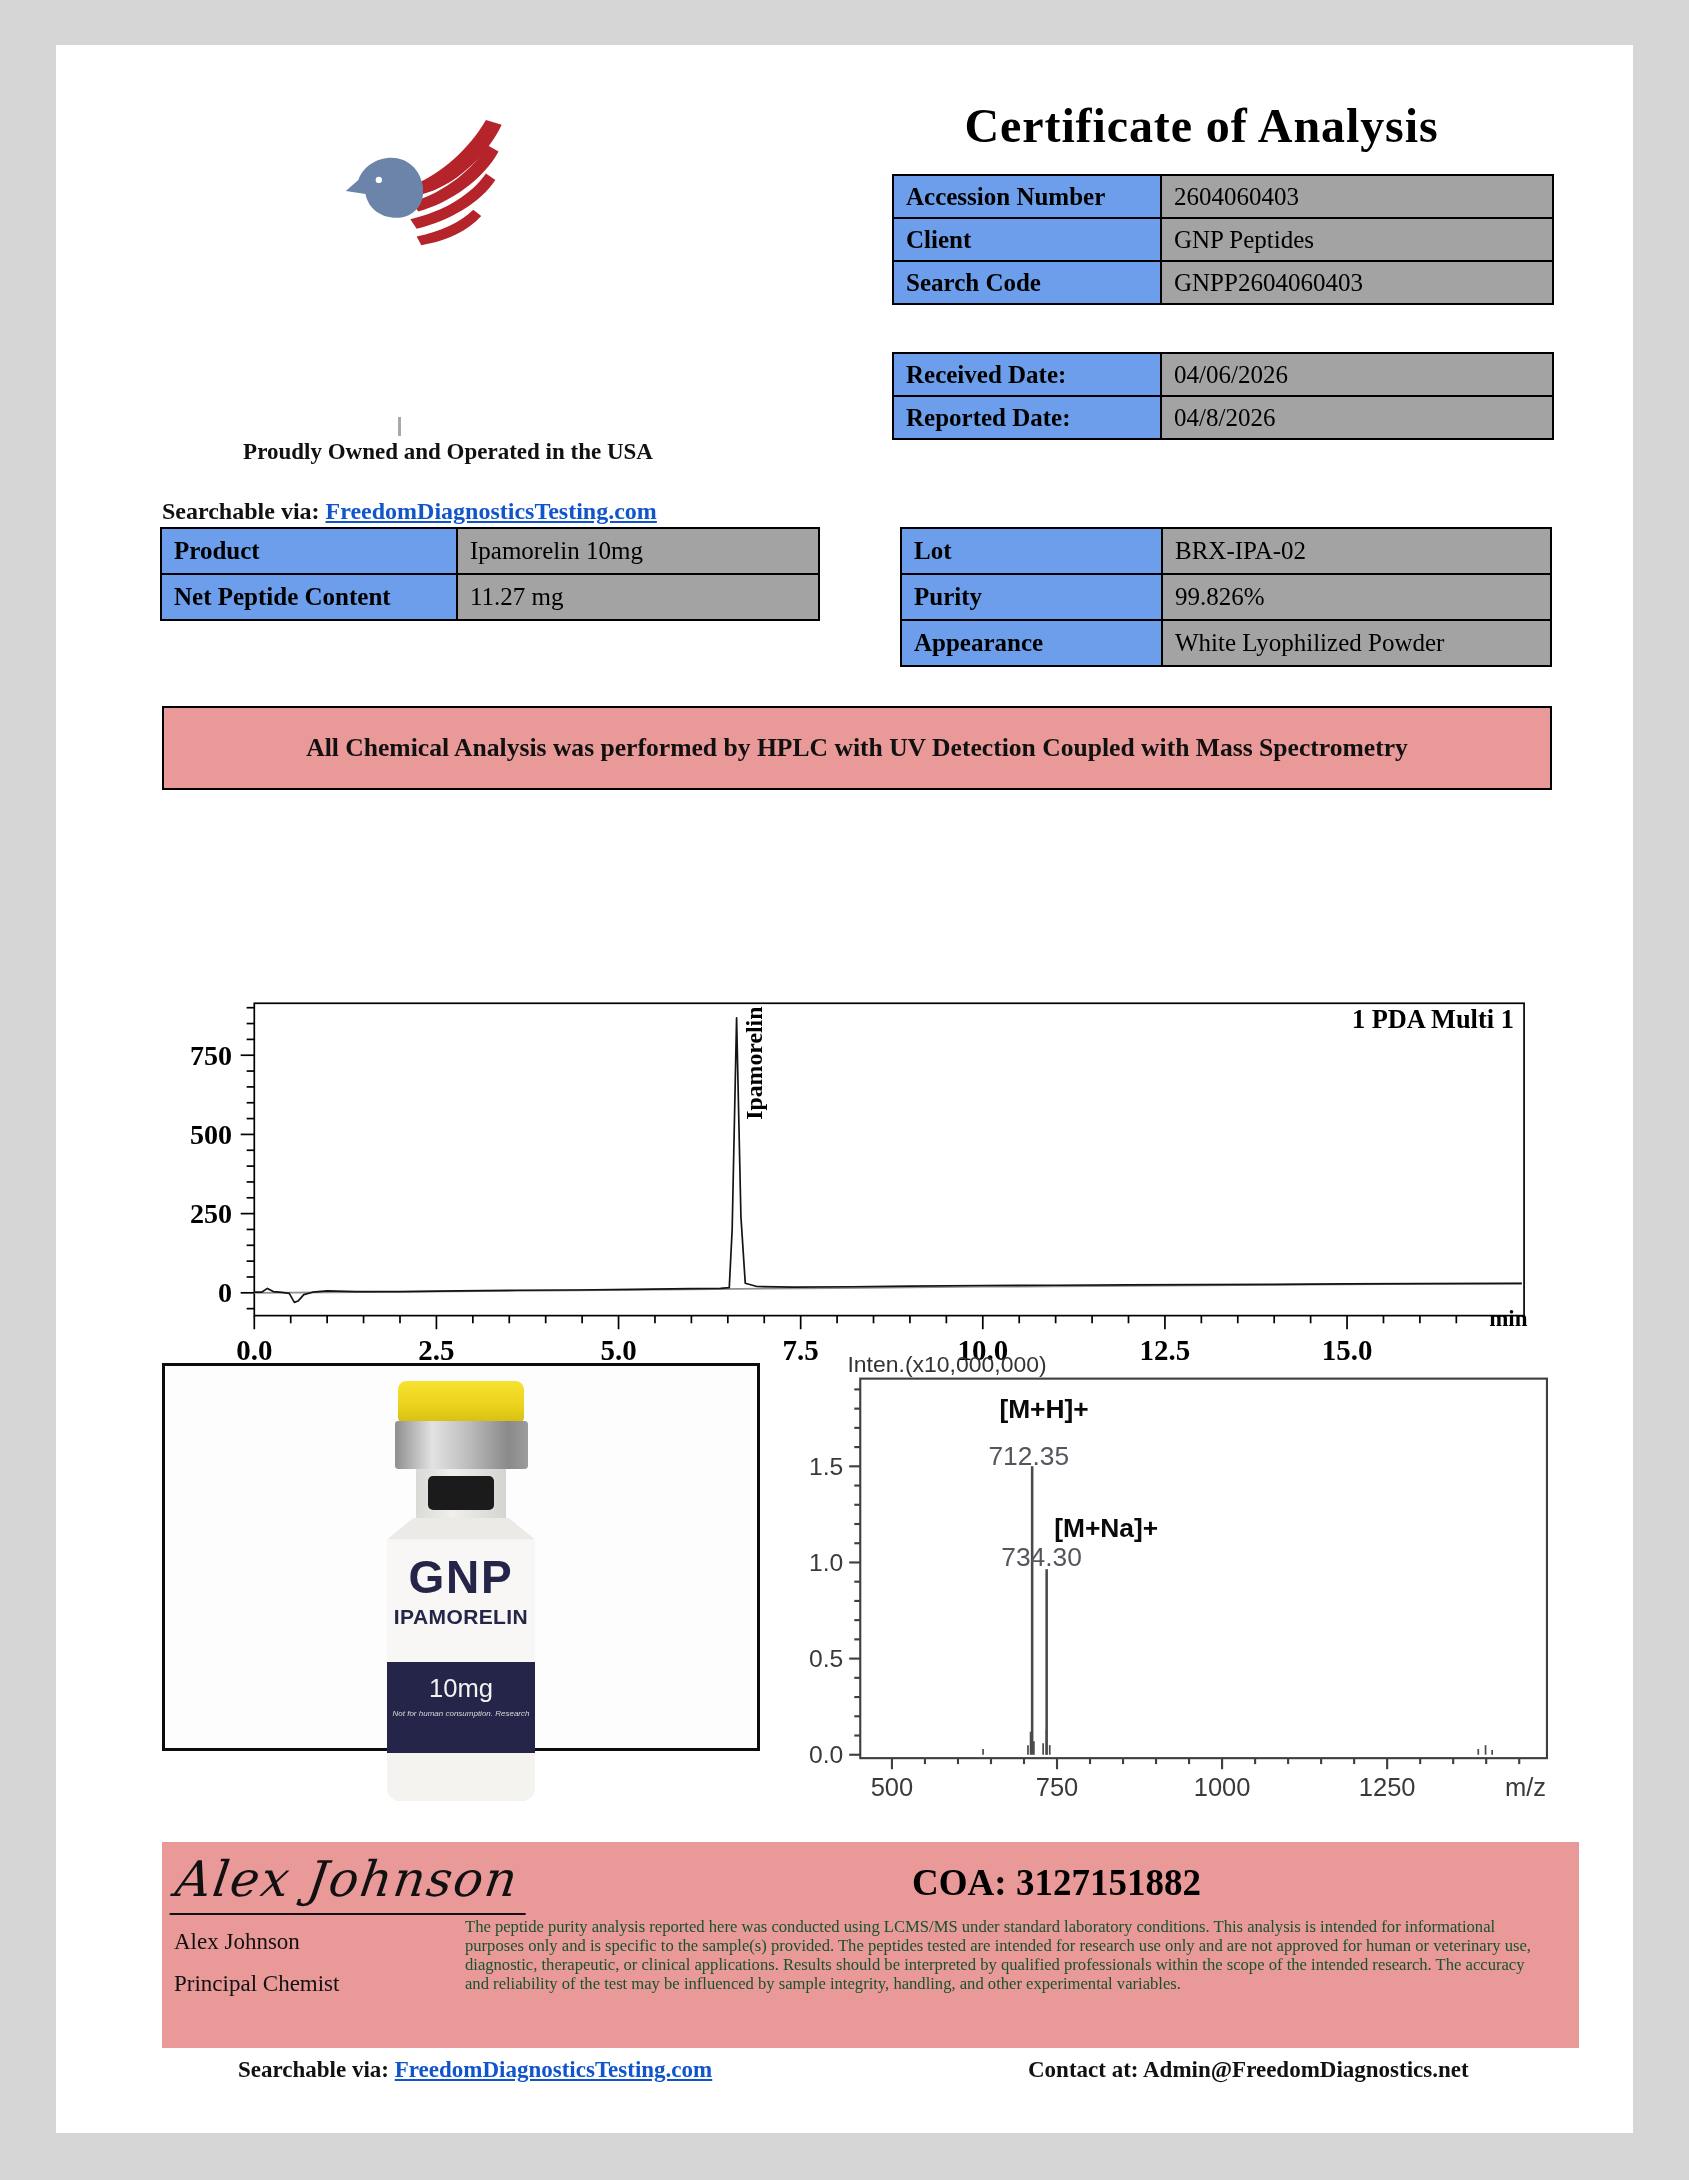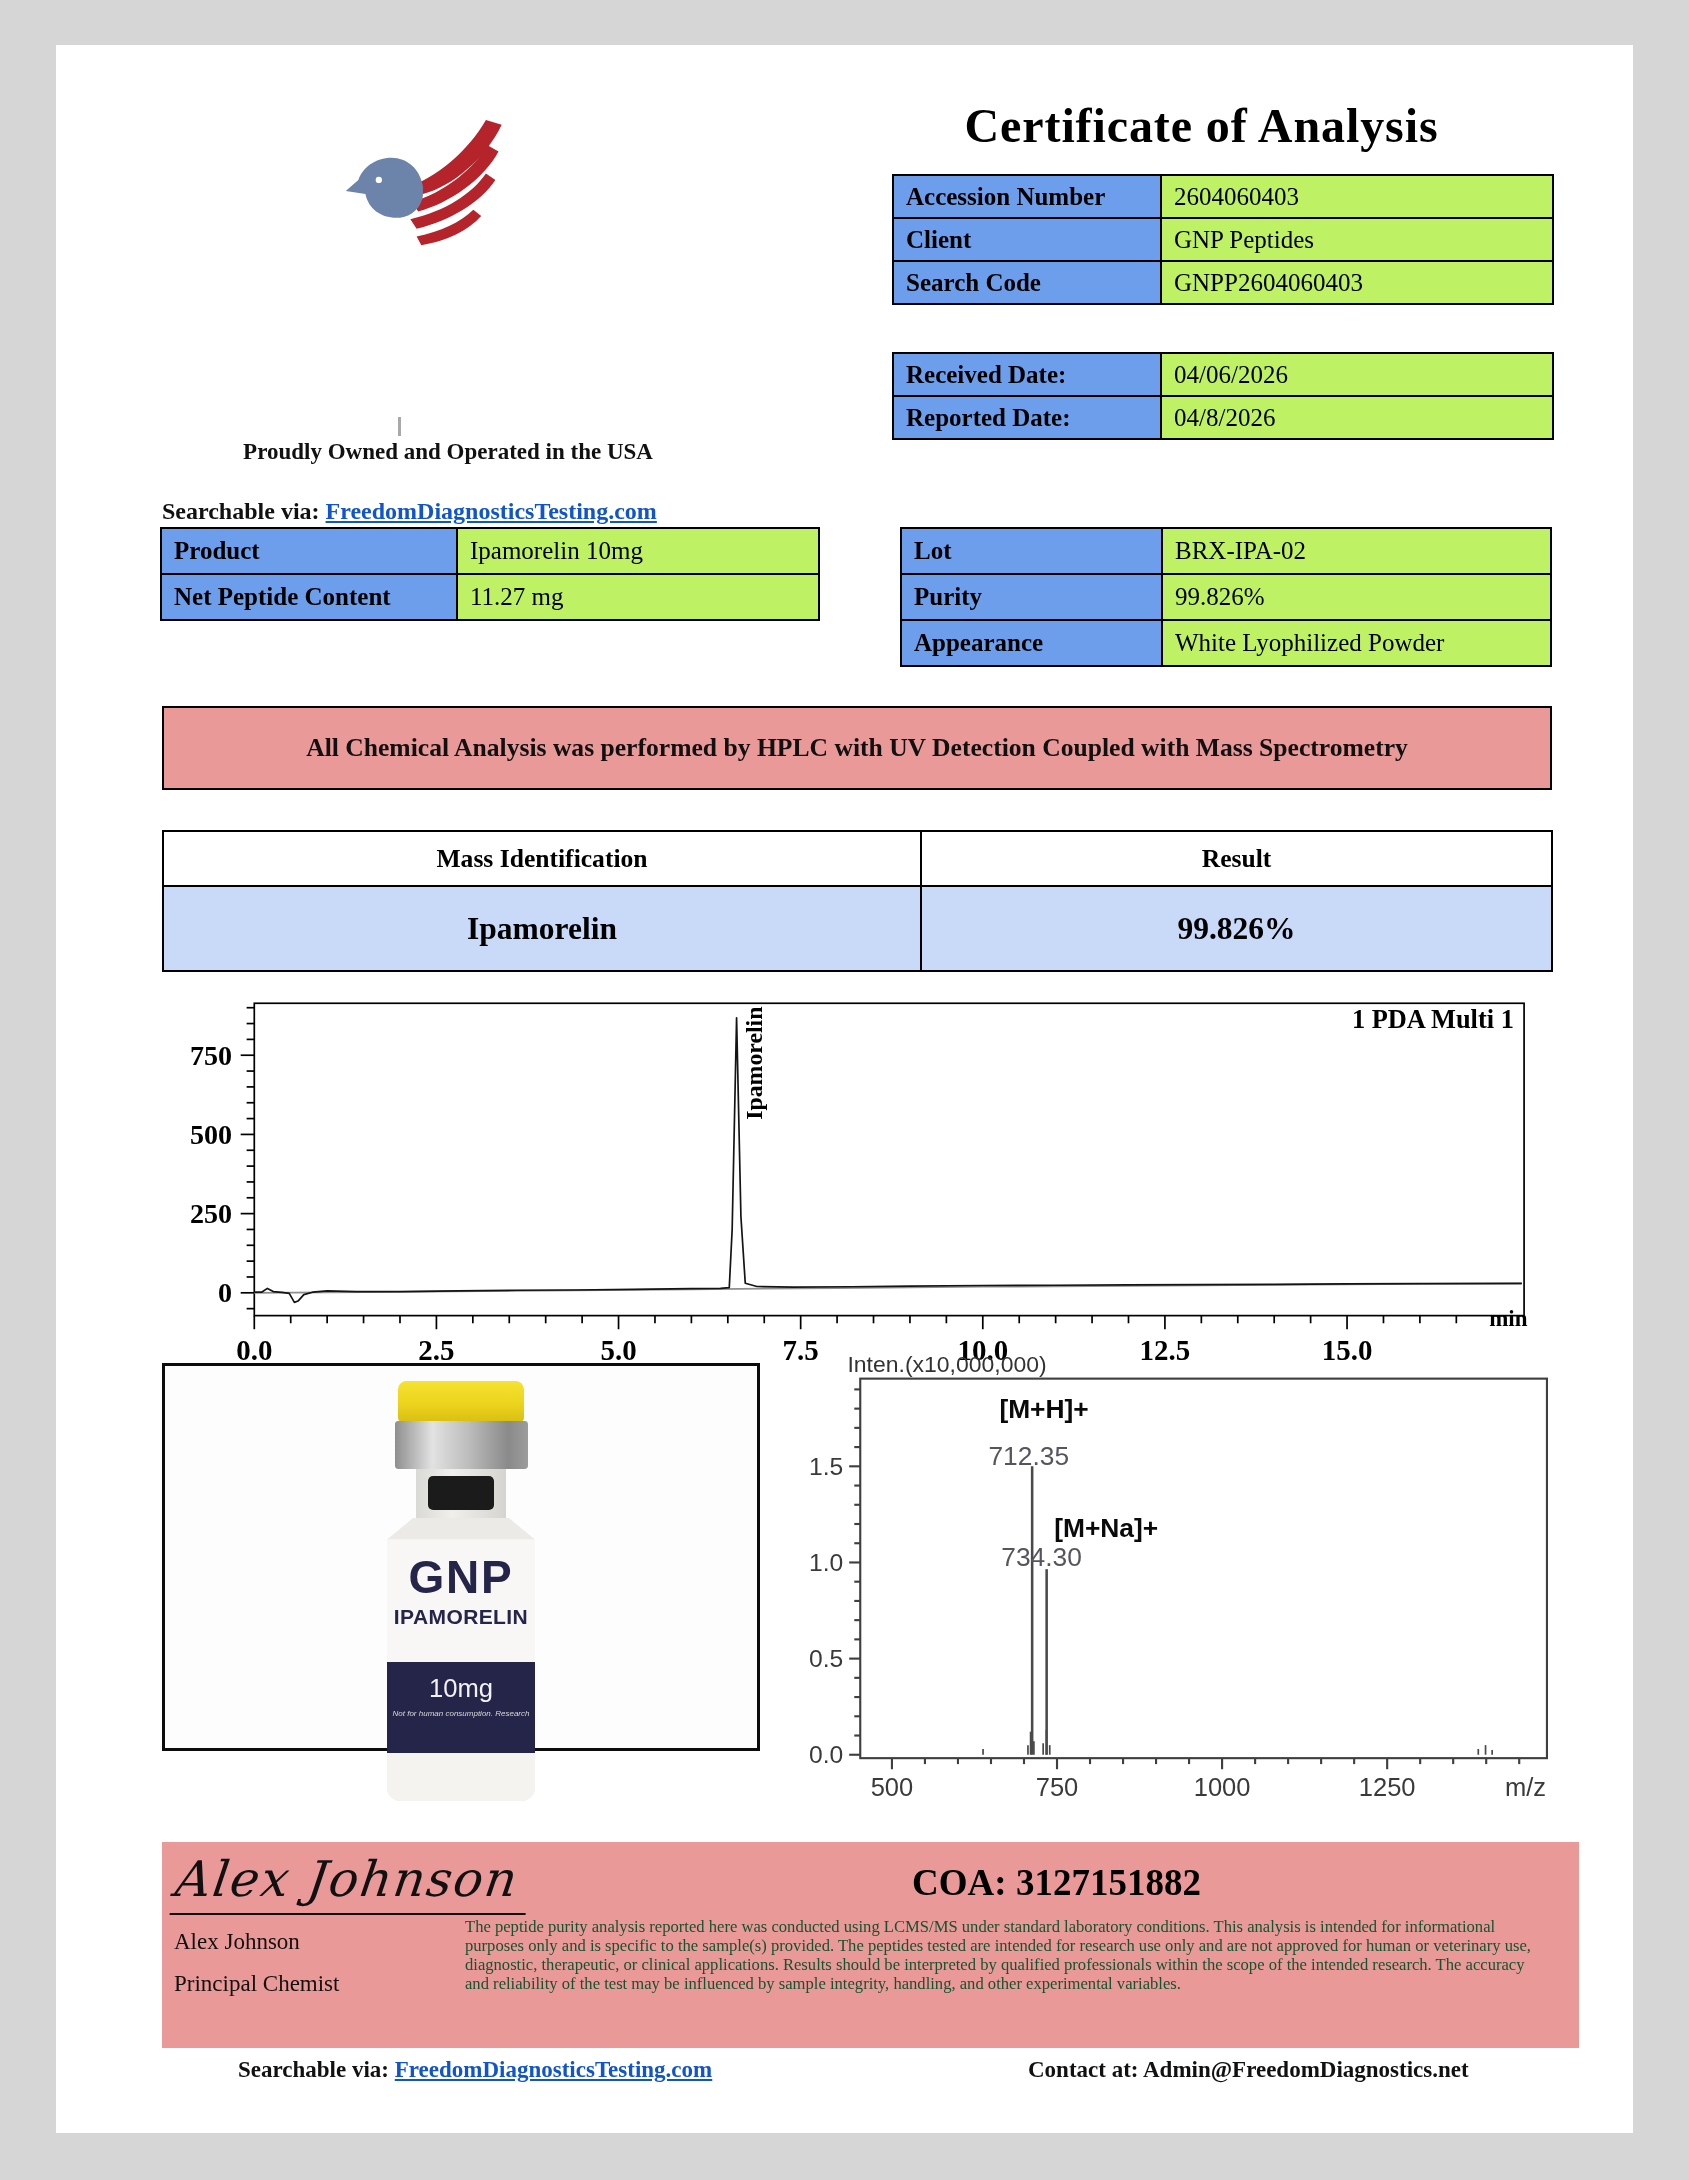--- a/index.html
+++ b/index.html
@@ -19,21 +19,21 @@
   .tickbar{width:2.6px;height:19px;background:#a9a9a9;}
 
   
   .doc-title{font-size:48px;font-weight:bold;color:#000;text-align:center;letter-spacing:0.9px;}
 
   
   table.info{border-collapse:collapse;table-layout:fixed;}
   table.info td{border:2.1px solid #000;height:41px;padding:0 0 0 12px;font-size:25px;
     overflow:hidden;white-space:nowrap;}
   table.info td.lbl{background:#6d9eeb;font-weight:bold;}
-  table.info td.val{background:#bef264;}
+  table.info td.val{background:#a3a3a3;}
   table.info.tall td{height:44px;}
 
   
   .banner{background:#ea9999;border:2.6px solid #000;text-align:center;
     font-weight:bold;font-size:25.6px;color:#111;display:flex;align-items:center;justify-content:center;}
 
   
   table.mass{border-collapse:collapse;table-layout:fixed;width:1391px;}
   table.mass td{border:2.6px solid #000;text-align:center;}
   table.mass .hd td{background:#ffffff;height:51px;font-weight:bold;font-size:25.6px;}
@@ -175,36 +175,20 @@
           </tr>
     <tr>
             <td class="lbl">Appearance</td>
             <td class="val">White Lyophilized Powder</td>
           </tr>
   </tbody>
       </table>
 
   <div class="abs banner" style="left:106px;top:661px;width:1386px;height:80px">All Chemical Analysis was performed by HPLC with UV Detection Coupled with Mass Spectrometry</div>
 
-  <table class="mass abs" style="left:106px;top:785px">
-    <colgroup>
-          <col style="width:758px">
-          <col>
-        </colgroup>
-    <tbody>
-          <tr class="hd">
-      <td>Mass Identification</td>
-      <td>Result</td>
-    </tr>
-    <tr class="dt">
-      <td>Ipamorelin</td>
-      <td>99.826%</td>
-    </tr>
-  </tbody>
-      </table>
 
   <svg id="chromatogram-svg" class="abs" style="left:0;top:937px" width="1577" height="400" viewBox="0 0 1851 470">
         <rect x="232" y="25" width="1492" height="367" fill="none" stroke="#000" stroke-width="2"></rect>
         <line x1="232" x2="223" y1="383.8113590263692" y2="383.8113590263692" stroke="#000" stroke-width="2"></line>
         <line x1="232" x2="216" y1="365.2008113590264" y2="365.2008113590264" stroke="#000" stroke-width="2"></line>
         <line x1="232" x2="223" y1="346.59026369168356" y2="346.59026369168356" stroke="#000" stroke-width="2"></line>
         <line x1="232" x2="223" y1="327.97971602434075" y2="327.97971602434075" stroke="#000" stroke-width="2"></line>
         <line x1="232" x2="223" y1="309.369168356998" y2="309.369168356998" stroke="#000" stroke-width="2"></line>
         <line x1="232" x2="223" y1="290.7586206896552" y2="290.7586206896552" stroke="#000" stroke-width="2"></line>
         <line x1="232" x2="216" y1="272.14807302231236" y2="272.14807302231236" stroke="#000" stroke-width="2"></line>

